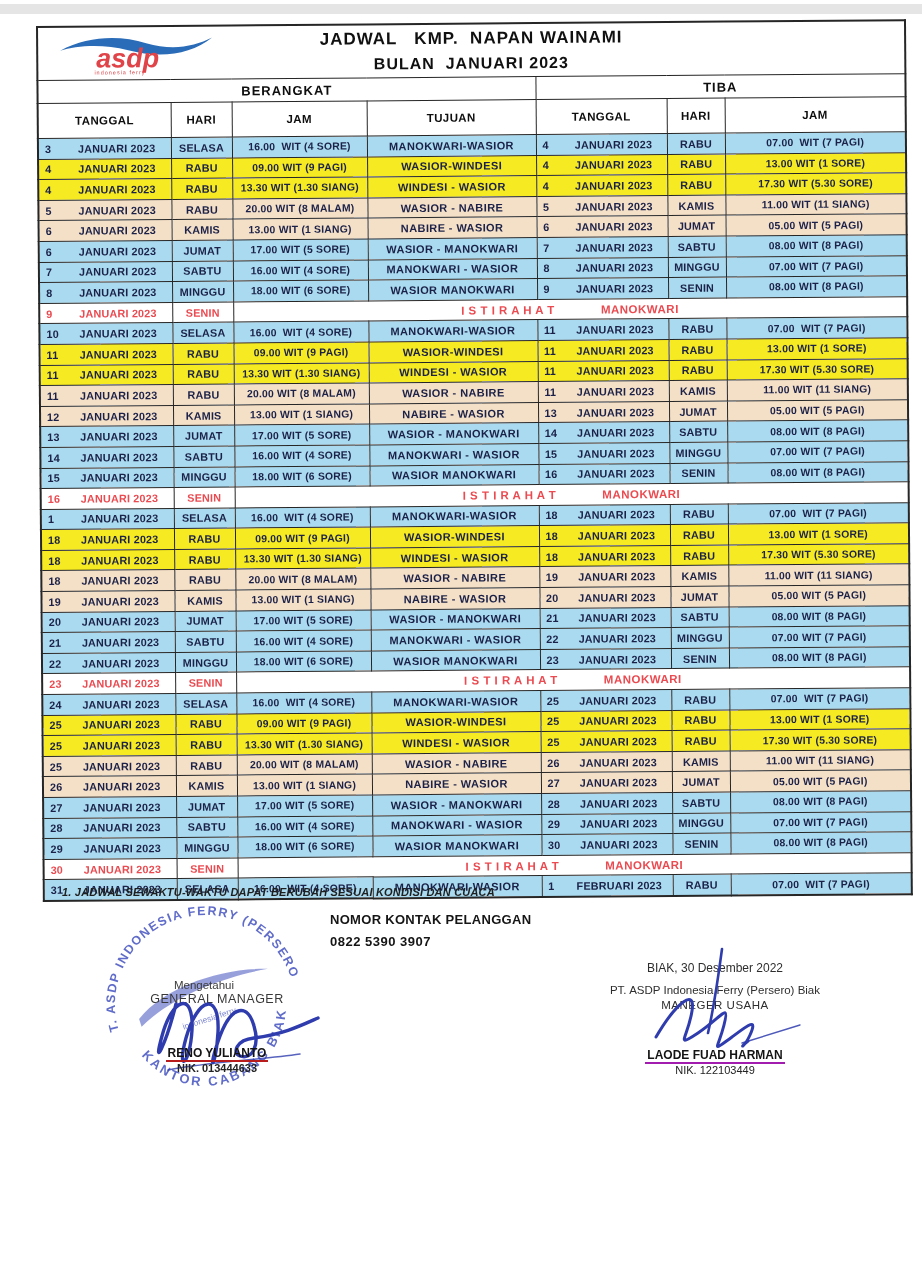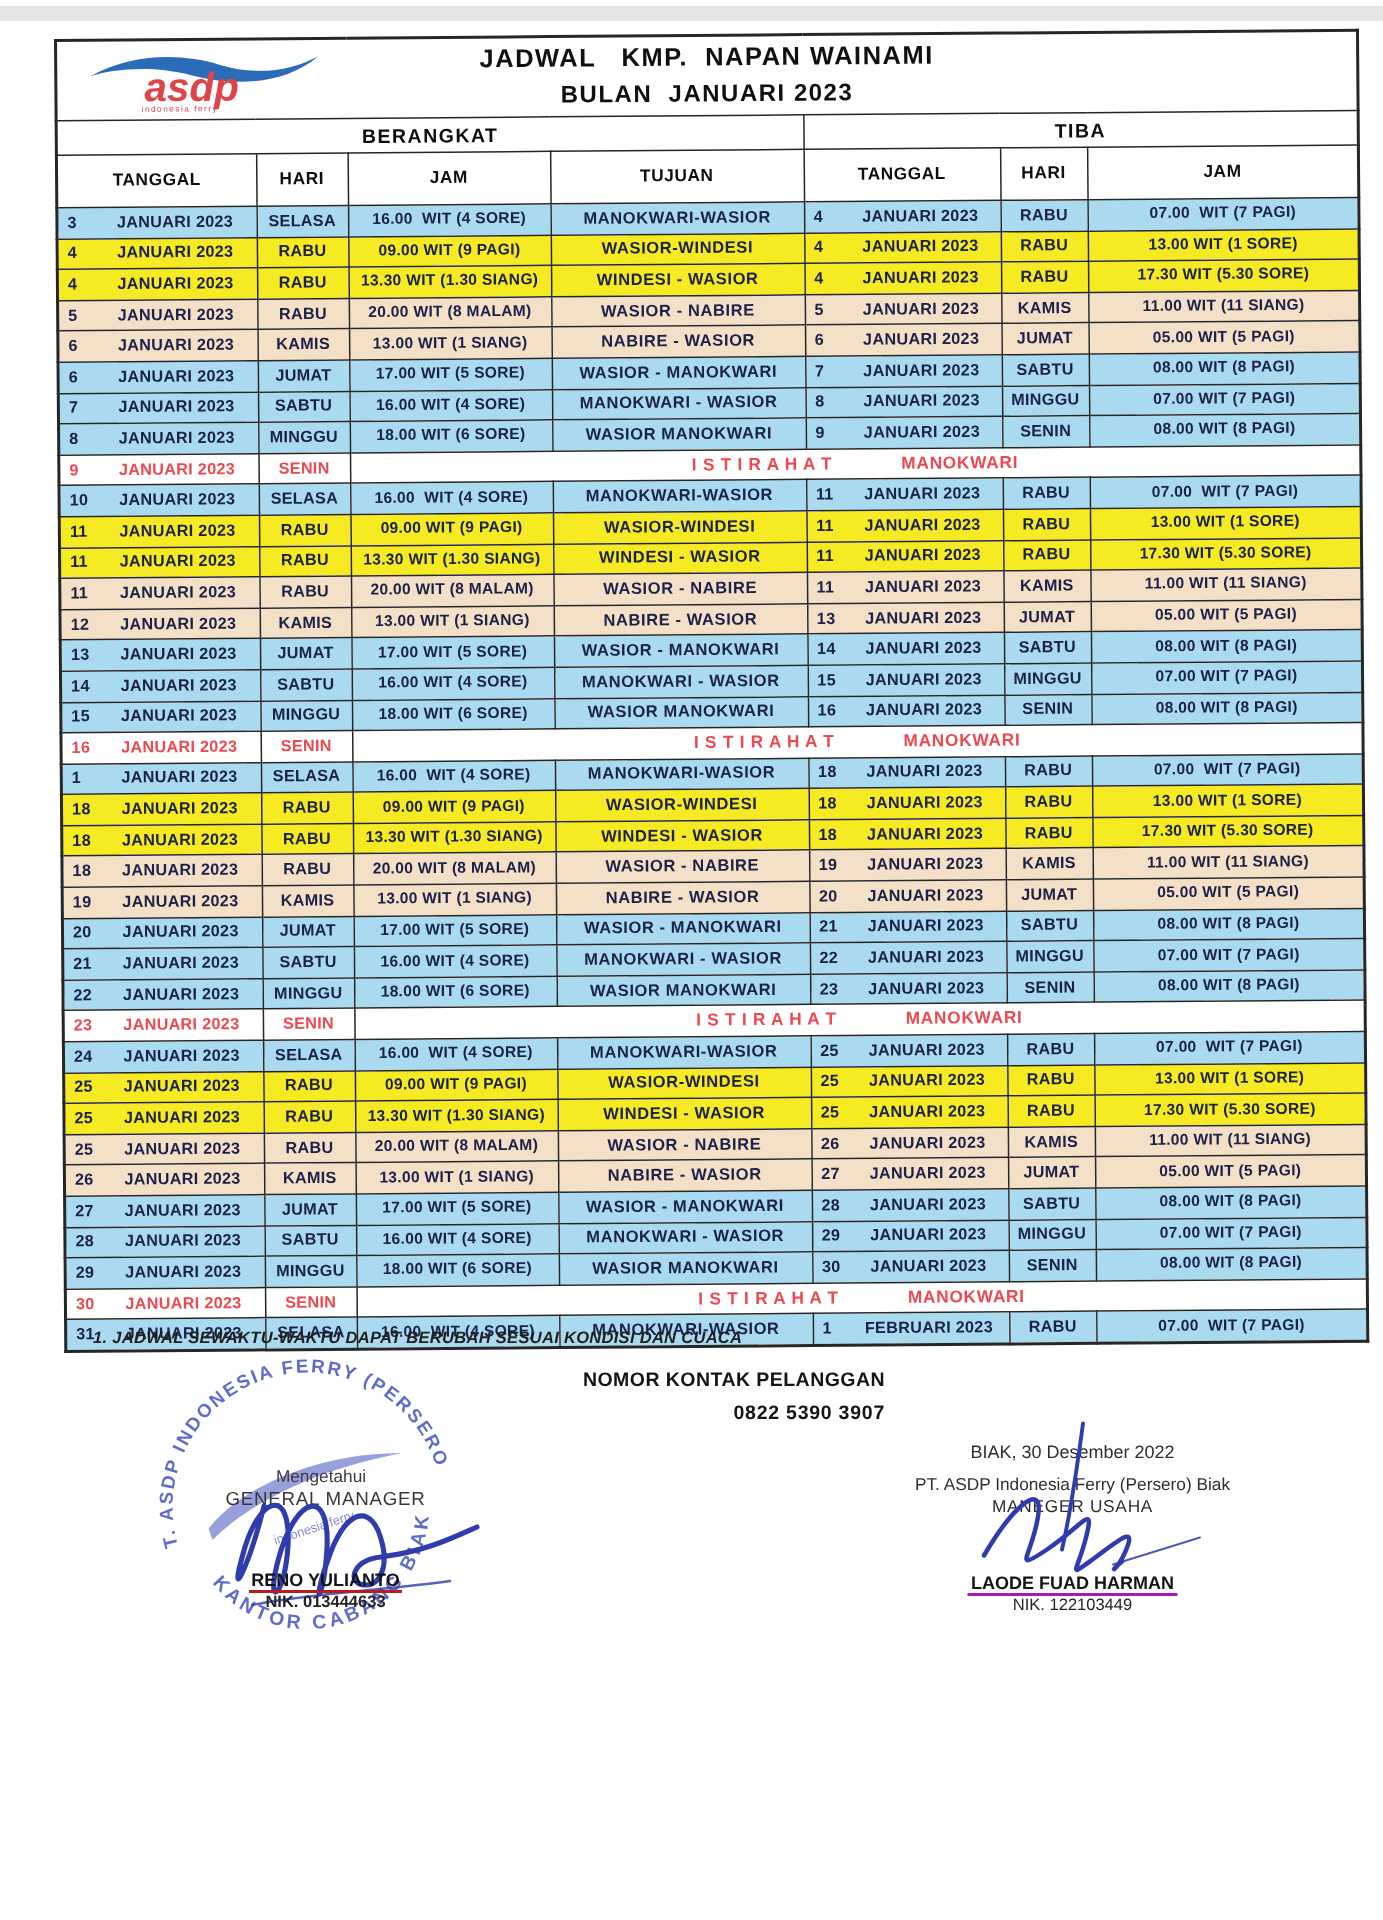--- a/index.html
+++ b/index.html
@@ -29,26 +29,26 @@
   .dday{flex:0 0 24px;padding-left:6px;text-align:left;}
   .dmon{flex:1;text-align:center;padding-right:6px;}
   td.jam{white-space:pre;font-size:10.4px;}
   td.route{font-size:11px;letter-spacing:.4px;}
   tr.rest td{color:#ea4a50;background:#ffffff;}
   td.restband{text-align:center;}
   .restin{display:flex;justify-content:center;gap:46px;font-size:11.5px;font-weight:bold;letter-spacing:.5px;}
 
   
   .note{position:absolute;left:62px;top:886px;font-size:11px;font-style:italic;font-weight:600;color:#1f1f1f;letter-spacing:.2px;}
-  .contact{position:absolute;left:330px;top:912px;width:260px;text-align:right;color:#151515;}
+  .contact{position:absolute;left:330px;top:912px;width:260px;text-align:left;color:#151515;}
   .contact .c1{font-size:13px;font-weight:bold;letter-spacing:.3px;}
   .contact .c2{font-size:13px;font-weight:bold;margin-top:7px;letter-spacing:.5px;}
 
   .stamp{position:absolute;left:90px;top:890px;width:230px;height:230px;z-index:1;opacity:.85;}
-  .mengetahui{position:absolute;left:114px;top:979px;width:200px;text-align:center;font-size:11.5px;color:#3c3c3c;z-index:2;}
+  .mengetahui{position:absolute;left:104px;top:979px;width:200px;text-align:center;font-size:11.5px;color:#3c3c3c;z-index:2;}
   .gmrole{position:absolute;left:117px;top:992px;width:200px;text-align:center;font-size:12.5px;color:#383838;letter-spacing:.5px;z-index:2;}
   .sig-left{position:absolute;left:138px;top:982px;width:185px;height:100px;z-index:3;}
   .gmname{position:absolute;left:117px;top:1046px;width:200px;text-align:center;font-size:12px;font-weight:bold;color:#141414;z-index:4;}
   .gmname span{border-bottom:2px solid #b91c1c;padding:0 2px;}
   .gmnik{position:absolute;left:117px;top:1062px;width:200px;text-align:center;font-size:11px;font-weight:bold;color:#232323;z-index:4;}
 
   .rblock{position:absolute;left:595px;top:961px;width:240px;text-align:center;color:#2e2e2e;}
   .rb1{font-size:12px;}
   .rb2{font-size:11.5px;margin-top:9px;}
   .rb3{font-size:11.5px;margin-top:3px;letter-spacing:.5px;}

